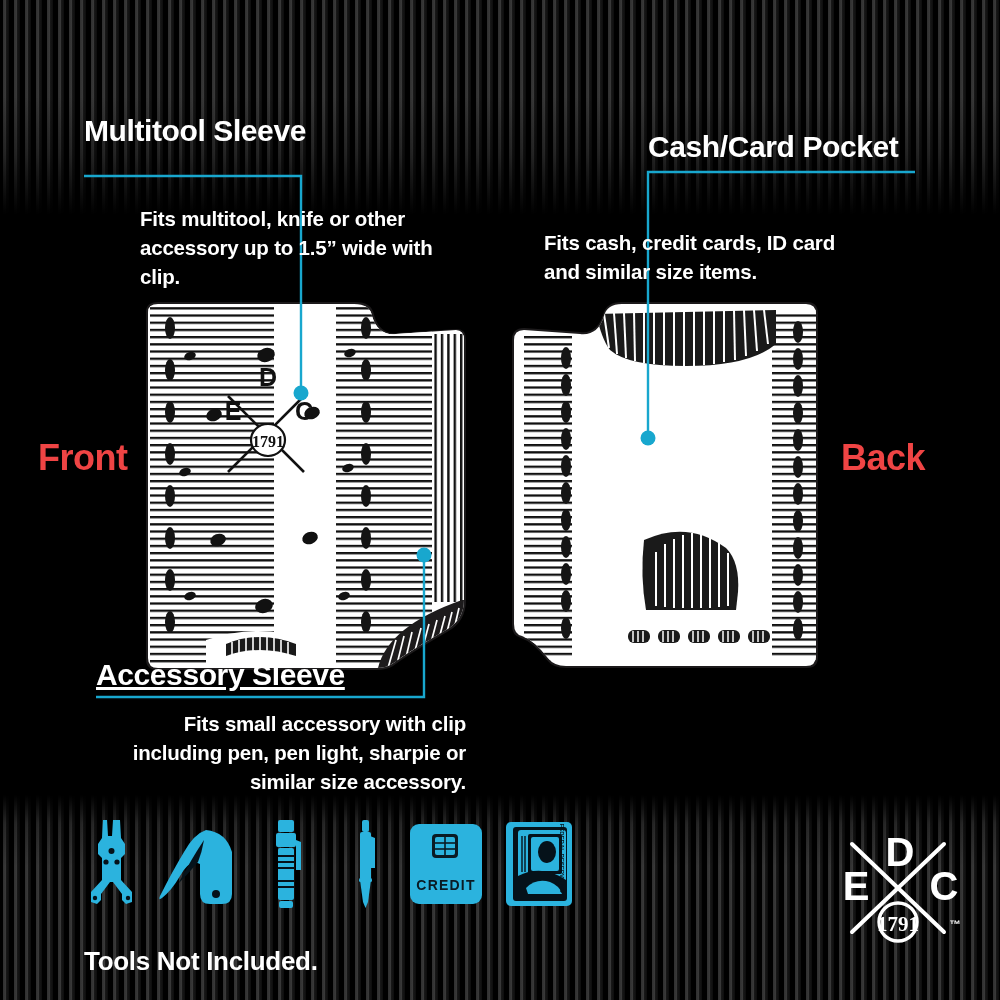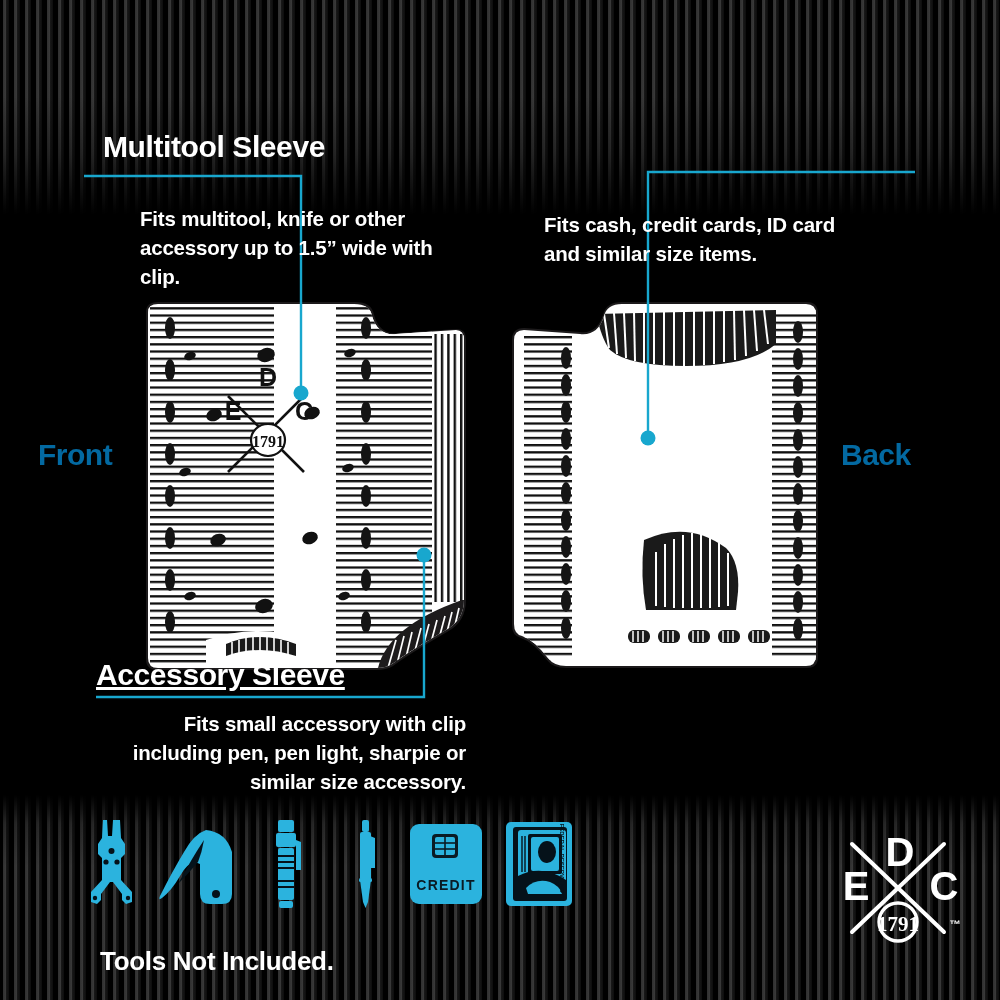--- a/index.html
+++ b/index.html
@@ -50,23 +50,23 @@
   .callout-body{
     position:absolute;
     color:#fff;
     font-weight:bold;
     font-size:20.5px;
     line-height:1.42;
     letter-spacing:-0.2px;
   }
   .side-label{
     position:absolute;
-    color:#0369a1;
+    color:#ef4444;
     font-weight:bold;
-    font-size:30px;
+    font-size:36px;
     letter-spacing:-0.5px;
     line-height:1;
   }
   .footnote{
     position:absolute;
     color:#fff;
     font-weight:bold;
     font-size:26px;
     letter-spacing:-0.3px;
     line-height:1;
@@ -336,24 +336,25 @@
       <path d="M915,172 L648,172 L648,437"></path>
     </g>
     <circle cx="648" cy="438" r="7.5" fill="#18A7CE"></circle>
 
     <g stroke="#18A7CE" stroke-width="2.4" fill="none">
       <path d="M96,697 L424,697 L424,556"></path>
     </g>
     <circle cx="424" cy="555" r="7.5" fill="#18A7CE"></circle>
   </svg>
 
-  <div class="callout-title" style="left:84px;top:132px;padding-left:19px;">Multitool Sleeve</div>
+  <div class="callout-title" style="left:84px;top:116px;">Multitool Sleeve</div>
   <div class="callout-body" style="left:140px;top:204px;width:330px;">Fits multitool, knife or other accessory up to 1.5” wide with clip.</div>
 
-  <div class="callout-body" style="left:544px;top:210px;width:320px;">Fits cash, credit cards, ID card and similar size items.</div>
+  <div class="callout-title" style="left:648px;top:132px;">Cash/Card Pocket</div>
+  <div class="callout-body" style="left:544px;top:228px;width:320px;">Fits cash, credit cards, ID card and similar size items.</div>
 
   <div class="callout-title" style="left:96px;top:660px;text-decoration:underline;">Accessory Sleeve</div>
   <div class="callout-body" style="left:96px;top:709px;width:370px;text-align:right;">Fits small accessory with clip including pen, pen light, sharpie or similar size accessory.</div>
 
   <div class="side-label" style="left:38px;top:440px;">Front</div>
   <div class="side-label" style="left:841px;top:440px;">Back</div>
 
   <svg class="tool-icons" viewBox="0 0 520 92">
 
     <g fill="#2BB3DE">
@@ -430,15 +431,15 @@
       <line x1="106" y1="22" x2="14" y2="110"></line>
     </g>
     <text x="62" y="44" fill="#ffffff" font-family="'Liberation Sans',sans-serif" font-size="40" font-weight="bold" text-anchor="middle">D</text>
     <text x="18" y="78" fill="#ffffff" font-family="'Liberation Sans',sans-serif" font-size="40" font-weight="bold" text-anchor="middle">E</text>
     <text x="106" y="78" fill="#ffffff" font-family="'Liberation Sans',sans-serif" font-size="40" font-weight="bold" text-anchor="middle">C</text>
     <circle cx="60" cy="100" r="19" fill="none" stroke="#ffffff" stroke-width="3.4"></circle>
     <text x="60" y="109" fill="#ffffff" font-family="'Liberation Serif',serif" font-size="21" font-weight="bold" text-anchor="middle">1791</text>
     <text x="117" y="106" fill="#ffffff" font-family="'Liberation Sans',sans-serif" font-size="11" font-weight="bold" text-anchor="middle">™</text>
   </svg>
 
-  <div class="footnote" style="left:84px;top:948px;margin-left:16px;">Tools Not Included.</div>
+  <div class="footnote" style="left:84px;top:948px;">Tools Not Included.</div>
 
 </div>
 
 </body></html>

